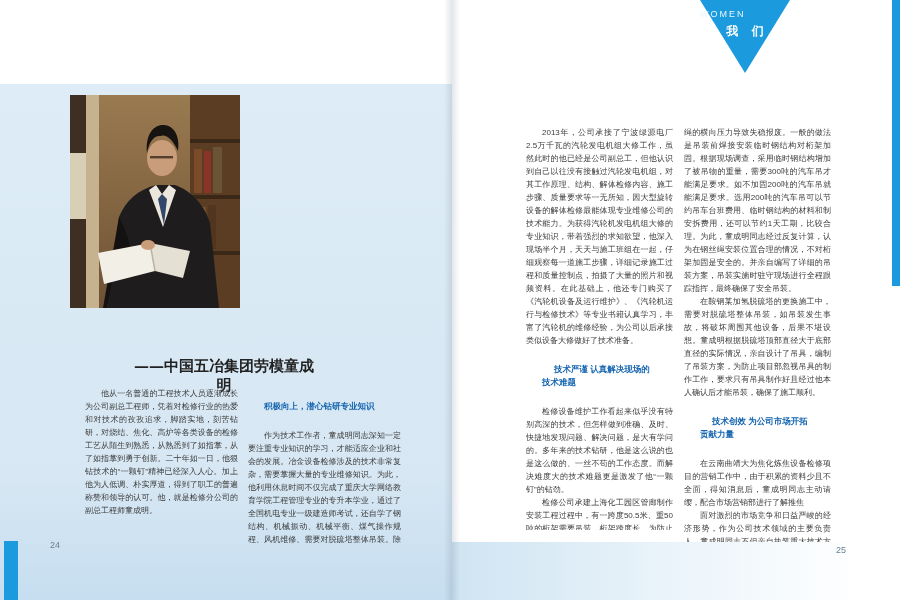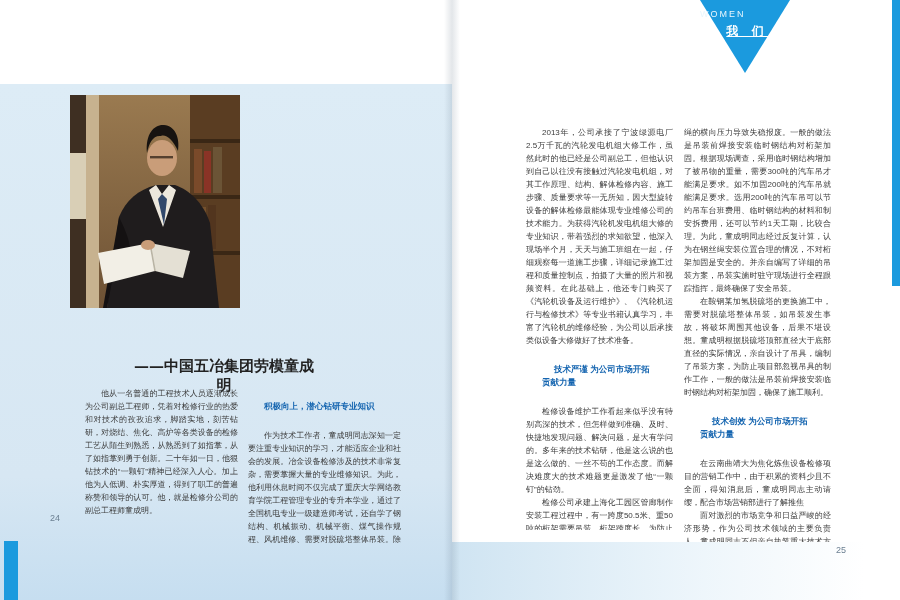--- a/index.html
+++ b/index.html
@@ -18,21 +18,21 @@
   .left-edge-bar{position:absolute;left:4px;top:541px;width:14px;height:59px;background:#1b9ade;}
   .right-edge-bar{position:absolute;left:892px;top:0;width:8px;height:286px;background:#1b9ade;}
 
   
   .banner{position:absolute;left:700px;top:0;width:90px;height:73px;}
   .banner .tri{position:absolute;left:0;top:0;width:100%;height:100%;background:#1b9ade;
     clip-path:polygon(0 0,100% 0,50% 100%);}
   .banner .en{position:absolute;left:0;top:9px;width:100%;color:#e8f6fd;
     font-size:9px;letter-spacing:2px;}
   .banner .cn{position:absolute;left:0;top:23px;width:100%;text-align:center;color:#ffffff;
-    font-size:12px;font-weight:bold;letter-spacing:5px;text-indent:5px;text-decoration:underline;}
+    font-size:12px;font-weight:bold;letter-spacing:5px;text-indent:5px;}
 
   
   .title{position:absolute;left:76px;top:316px;margin:0;width:340px;
     font-family:"DejaVu Serif","Liberation Serif",serif;font-weight:bold;font-size:30px;
     letter-spacing:1px;white-space:nowrap;
     background:linear-gradient(180deg,#3ba2dd 0%,#1672b8 45%,#0d4a8f 100%);
     -webkit-background-clip:text;background-clip:text;color:transparent;}
   .subtitle{position:absolute;left:128px;top:357px;width:192px;text-align:center;
     font-family:"DejaVu Serif","Liberation Serif",serif;font-weight:bold;
     font-size:15px;color:#222222;}
@@ -43,21 +43,21 @@
   .col p.cont{text-indent:0;}
   .col h3{margin:16px;font-size:8.5px;line-height:13px;color:#1565b0;font-weight:bold;}
   .col h3.ind{text-indent:1.4em;}
   .lp-c1{left:85px;top:387px;width:153px;height:160px;}
   .lp-c2{left:248px;top:384px;width:153px;height:164px;}
   .rp-c1{left:526px;top:126px;width:147px;height:404px;}
   .rp-c2{left:684px;top:126px;width:147px;height:416px;}
 
   
   .pn{position:absolute;font-size:9px;color:#6b7f91;}
-  .pn-left{left:50px;top:513px;}
+  .pn-left{left:50px;top:540px;}
   .pn-right{left:836px;top:545px;}
 
   
   .photo{position:absolute;left:70px;top:95px;width:170px;height:213px;display:block;}
 </style>
 </head>
 <body>
 
 <div class="spread">
 
@@ -111,27 +111,27 @@
 
   <div class="col lp-c1">
       <p>他从一名普通的工程技术人员逐渐成长为公司副总工程师，凭着对检修行业的热爱和对技术的孜孜追求，脚踏实地，刻苦钻研，对烧结、焦化、高炉等各类设备的检修工艺从陌生到熟悉，从熟悉到了如指掌，从了如指掌到勇于创新。二十年如一日，他狠钻技术的“一颗钉”精神已经深入人心。加上他为人低调、朴实厚道，得到了职工的普遍称赞和领导的认可。他，就是检修分公司的副总工程师童成明。</p>
     </div>
   <div class="col lp-c2">
       <h3>积极向上，潜心钻研专业知识</h3>
       <p>作为技术工作者，童成明同志深知一定要注重专业知识的学习，才能适应企业和社会的发展。冶金设备检修涉及的技术非常复杂，需要掌握大量的专业维修知识。为此，他利用休息时间不仅完成了重庆大学网络教育学院工程管理专业的专升本学业，通过了全国机电专业一级建造师考试，还自学了钢结构、机械振动、机械平衡、煤气操作规程、风机维修、需要对脱硫塔整体吊装。除此之外，他</p>
     </div>
   <div class="col rp-c1">
       <p>2013年，公司承接了宁波绿源电厂2.5万千瓦的汽轮发电机组大修工作，虽然此时的他已经是公司副总工，但他认识到自己以往没有接触过汽轮发电机组，对其工作原理、结构、解体检修内容、施工步骤、质量要求等一无所知，因大型旋转设备的解体检修最能体现专业维修公司的技术能力。为获得汽轮机发电机组大修的专业知识，带着强烈的求知欲望，他深入现场半个月，天天与施工班组在一起，仔细观察每一道施工步骤，详细记录施工过程和质量控制点，拍摄了大量的照片和视频资料。在此基础上，他还专门购买了《汽轮机设备及运行维护》、《汽轮机运行与检修技术》等专业书籍认真学习，丰富了汽轮机的维修经验，为公司以后承接类似设备大修做好了技术准备。</p>
-      <h3 class="ind">技术严谨 为公司市场开拓贡献力量</h3>
+      <h3 class="ind">技术严谨 认真解决现场的技术难题</h3>
       <p>检修设备维护工作看起来似乎没有特别高深的技术，但怎样做到准确、及时、快捷地发现问题、解决问题，是大有学问的。多年来的技术钻研，他是这么说的也是这么做的、一丝不苟的工作态度。而解决难度大的技术难题更是激发了他“一颗钉”的钻劲。</p>
       <p>检修公司承建上海化工园区管廊制作安装工程过程中，有一跨度50.5米、重50吨的桁架需要吊装，桁架跨度长，为防止吊装过程中桁架受到吊装用钢丝</p>
     </div>
   <div class="col rp-c2">
       <p class="cont">绳的横向压力导致失稳报废。一般的做法是吊装前焊接安装临时钢结构对桁架加固。根据现场调查，采用临时钢结构增加了被吊物的重量，需要300吨的汽车吊才能满足要求。如不加固200吨的汽车吊就能满足要求。选用200吨的汽车吊可以节约吊车台班费用、临时钢结构的材料和制安拆费用，还可以节约1天工期，比较合理。为此，童成明同志经过反复计算，认为在钢丝绳安装位置合理的情况，不对桁架加固是安全的。并亲自编写了详细的吊装方案，吊装实施时驻守现场进行全程跟踪指挥，最终确保了安全吊装。</p>
-      <p>在鞍钢某加氢脱硫塔的更换施工中，需要对脱硫塔整体吊装，如吊装发生事故，将破坏周围其他设备，后果不堪设想。童成明根据脱硫塔顶部直径大于底部直径的实际情况，亲自设计了吊具，编制了吊装方案，为防止项目部忽视吊具的制作工作，一般的做法是吊装前焊接安装临时钢结构对桁架加固，确保了施工顺利。</p>
+      <p>在鞍钢某加氢脱硫塔的更换施工中，需要对脱硫塔整体吊装，如吊装发生事故，将破坏周围其他设备，后果不堪设想。童成明根据脱硫塔顶部直径大于底部直径的实际情况，亲自设计了吊具，编制了吊装方案，为防止项目部忽视吊具的制作工作，要求只有吊具制作好且经过他本人确认后才能吊装，确保了施工顺利。</p>
       <h3 class="ind">技术创效 为公司市场开拓贡献力量</h3>
       <p>在云南曲靖大为焦化炼焦设备检修项目的营销工作中，由于积累的资料少且不全面，得知消息后，童成明同志主动请缨，配合市场营销部进行了解推焦</p>
       <p>面对激烈的市场竞争和日益严峻的经济形势，作为公司技术领域的主要负责人，童成明同志不但亲自执笔重大技术方案，还从技术角度为公司投标报价出谋划策，为公司技术创效、压缩成本起到了积极的作用。</p>
     </div>
 
   <div class="pn pn-left">24</div>
   <div class="pn pn-right">25</div>
 
 </div>
 

